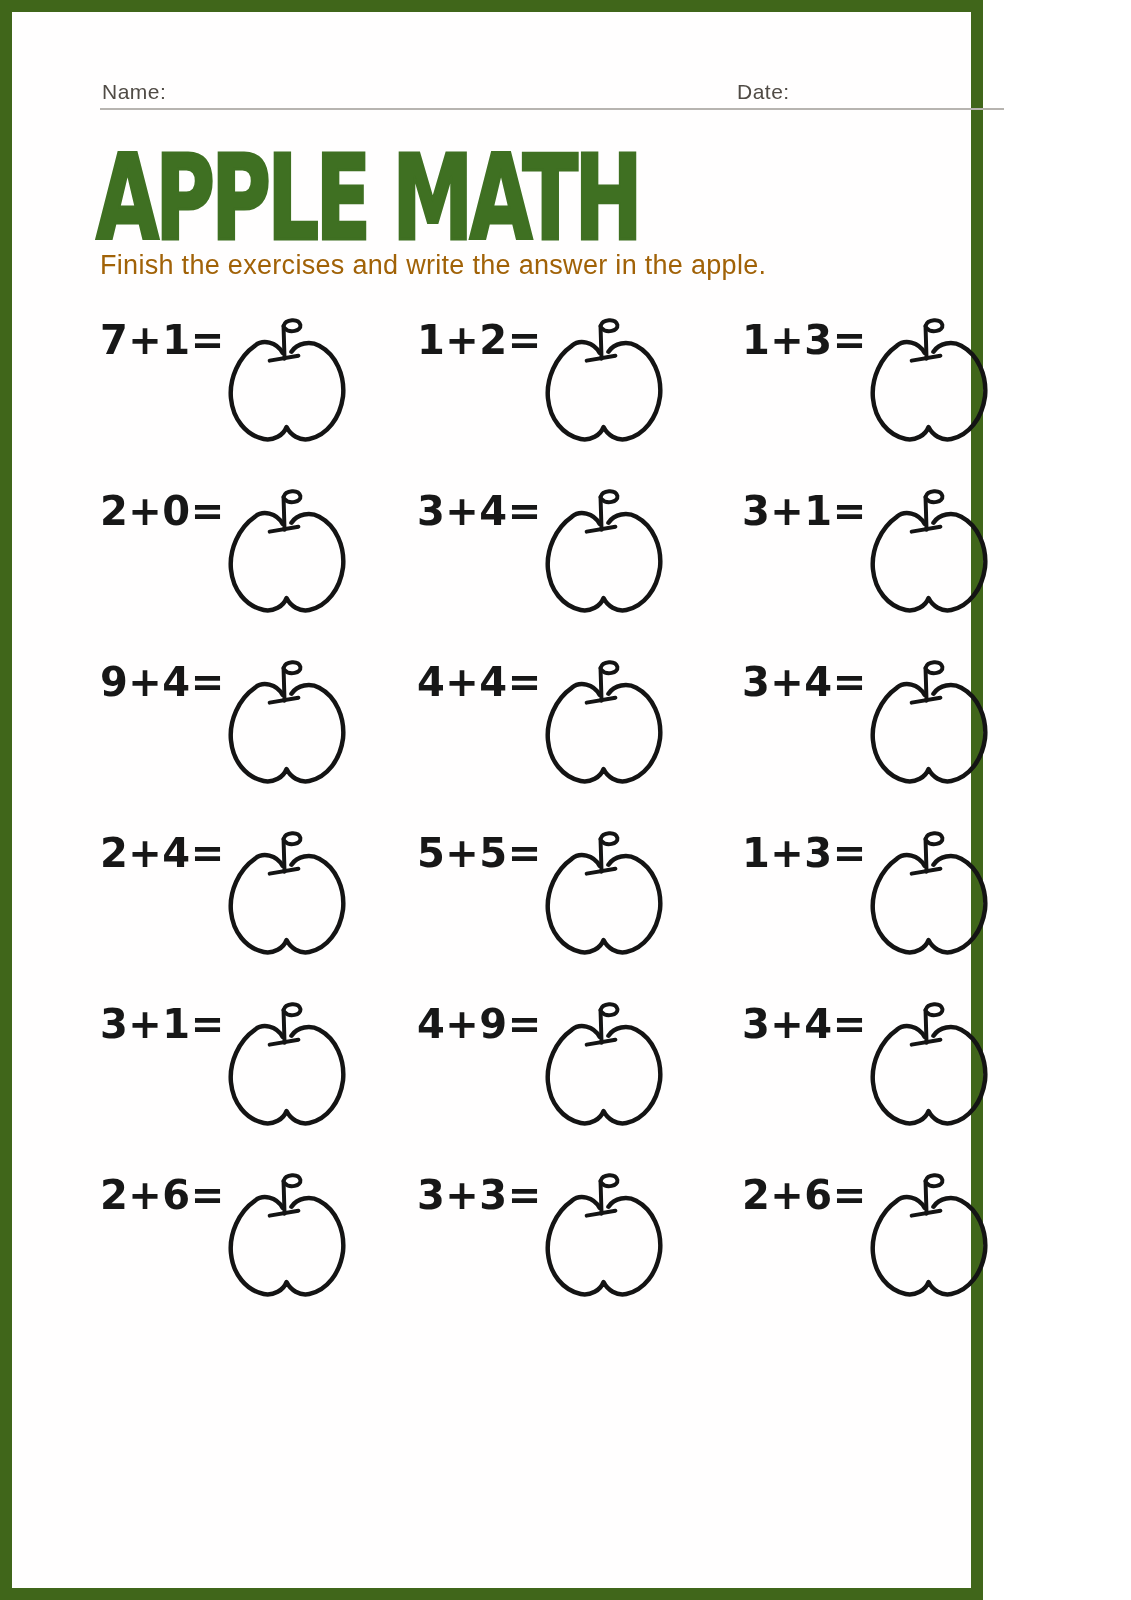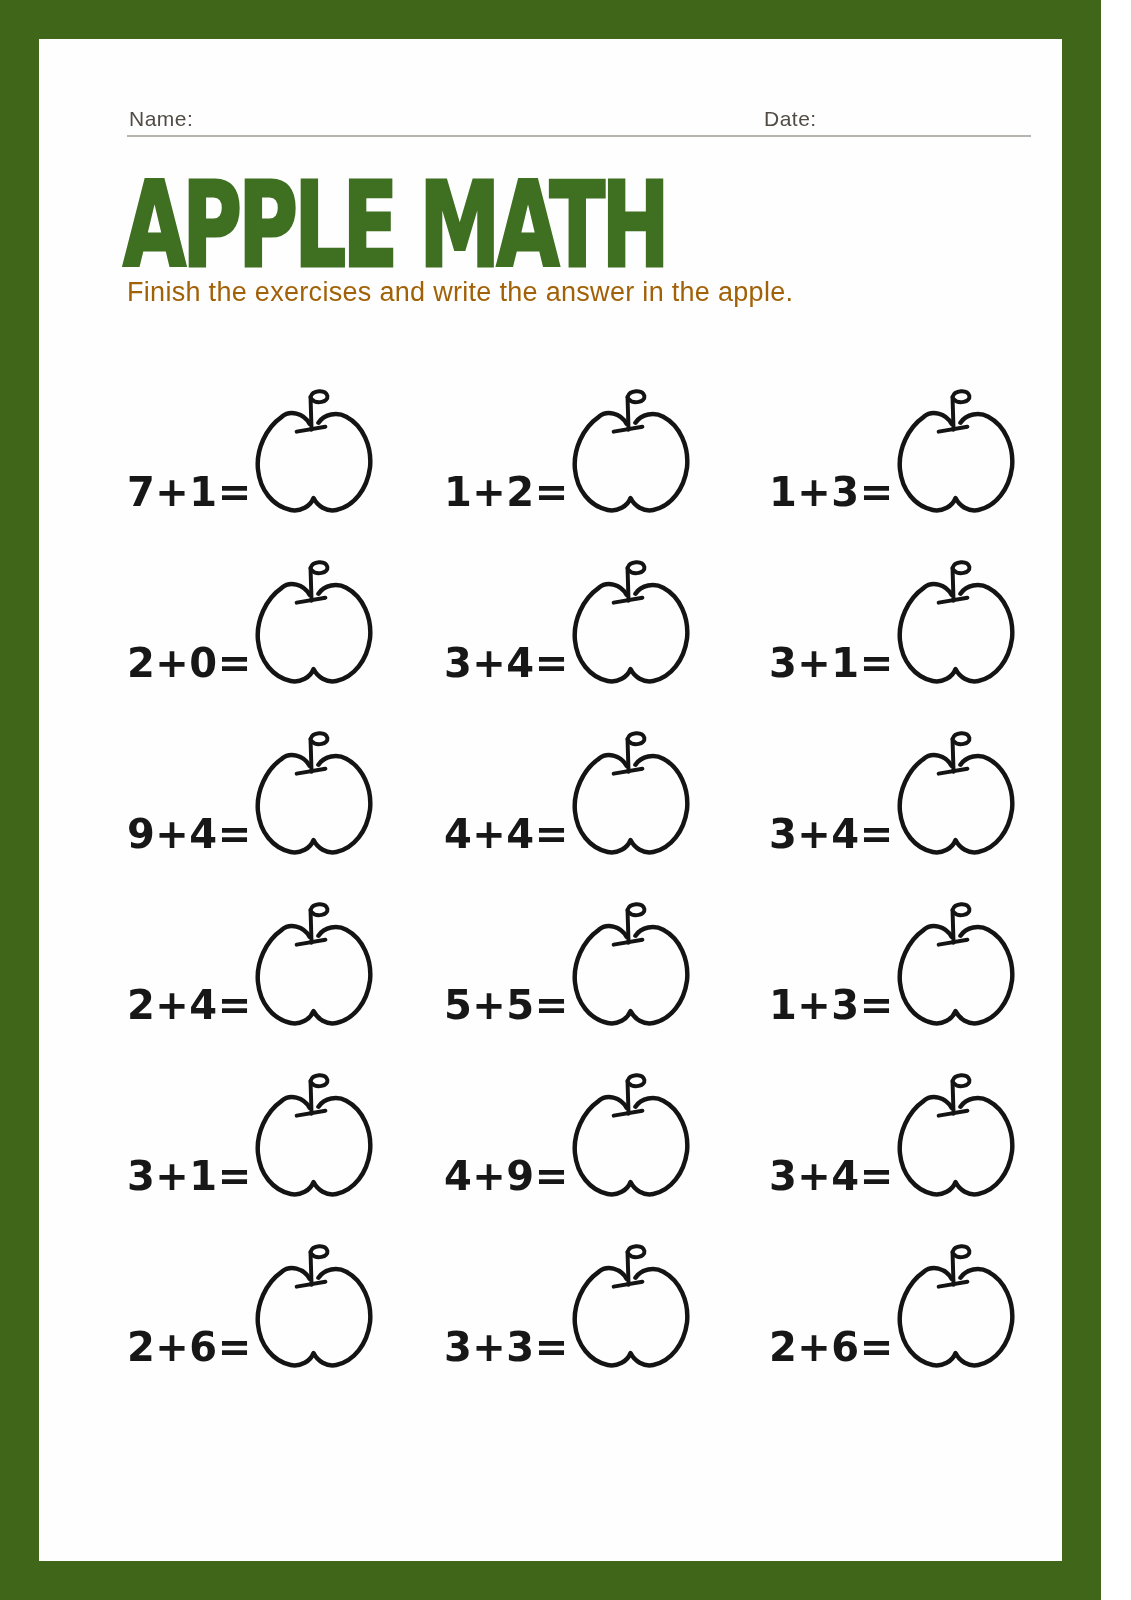--- a/index.html
+++ b/index.html
@@ -2,24 +2,24 @@
 <html><head>
 <meta charset="utf-8">
 <style>
   html,body{margin:0;padding:0;}
   body{
     width:1131px;height:1600px;
     font-family:"Liberation Sans", sans-serif;
     background:#ffffff;
   }
   .sheet{
-    width:1101px;height:1600px;
+    width:983px;height:1600px;
     background:#40661a;
     box-sizing:border-box;
-    padding:39px;
+    padding:12px;
   }
   .page{
     position:relative;
     width:100%;height:100%;
     background:#fffefe;
   }
   .meta-label{
     position:absolute;
     font-size:21px;
     letter-spacing:0.5px;
@@ -60,21 +60,21 @@
   .grid{
     position:absolute;
     left:88px;top:305px;
     width:942px;
     display:grid;
     grid-template-columns:317px 325px 1fr;
     grid-auto-rows:171px;
   }
   .cell{
     display:flex;
-    align-items:flex-end;
+    align-items:flex-start;
   }
   .plabel{
     width:128px;
     flex:0 0 128px;
     font-family:"DejaVu Sans", sans-serif;
     font-size:40px;
     font-weight:bold;
     letter-spacing:0.5px;
     color:#171717;
     white-space:nowrap;

